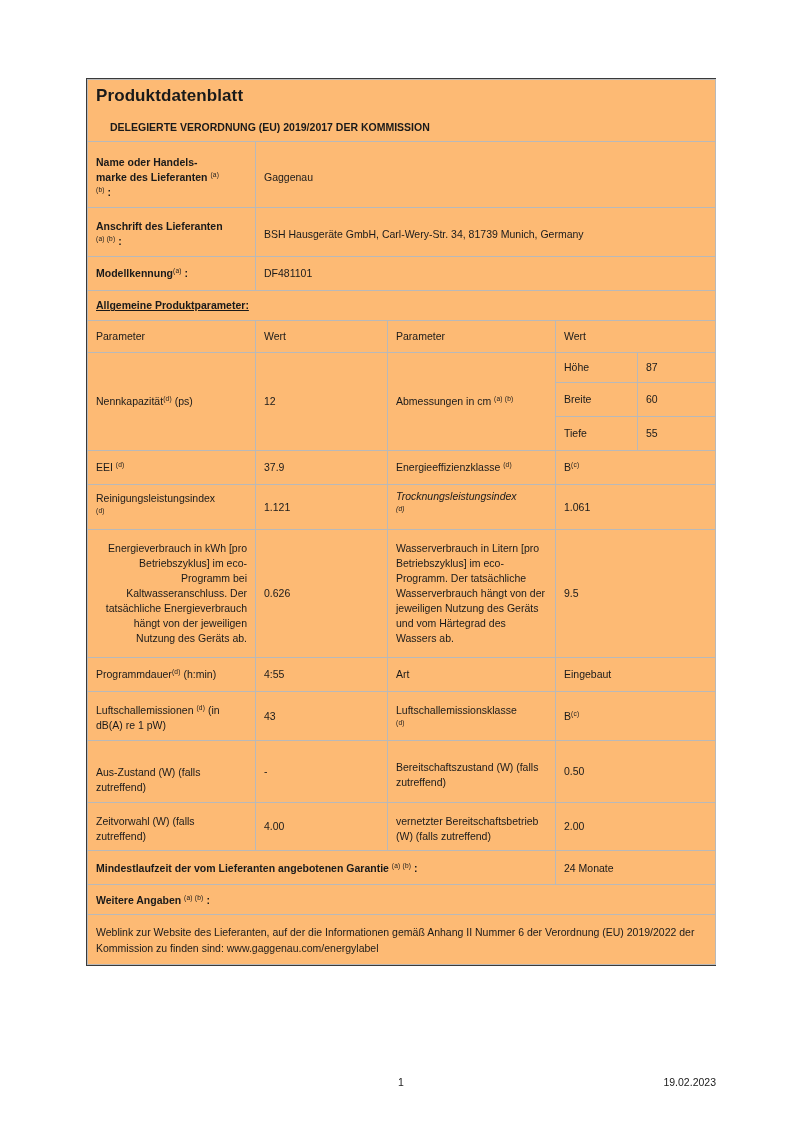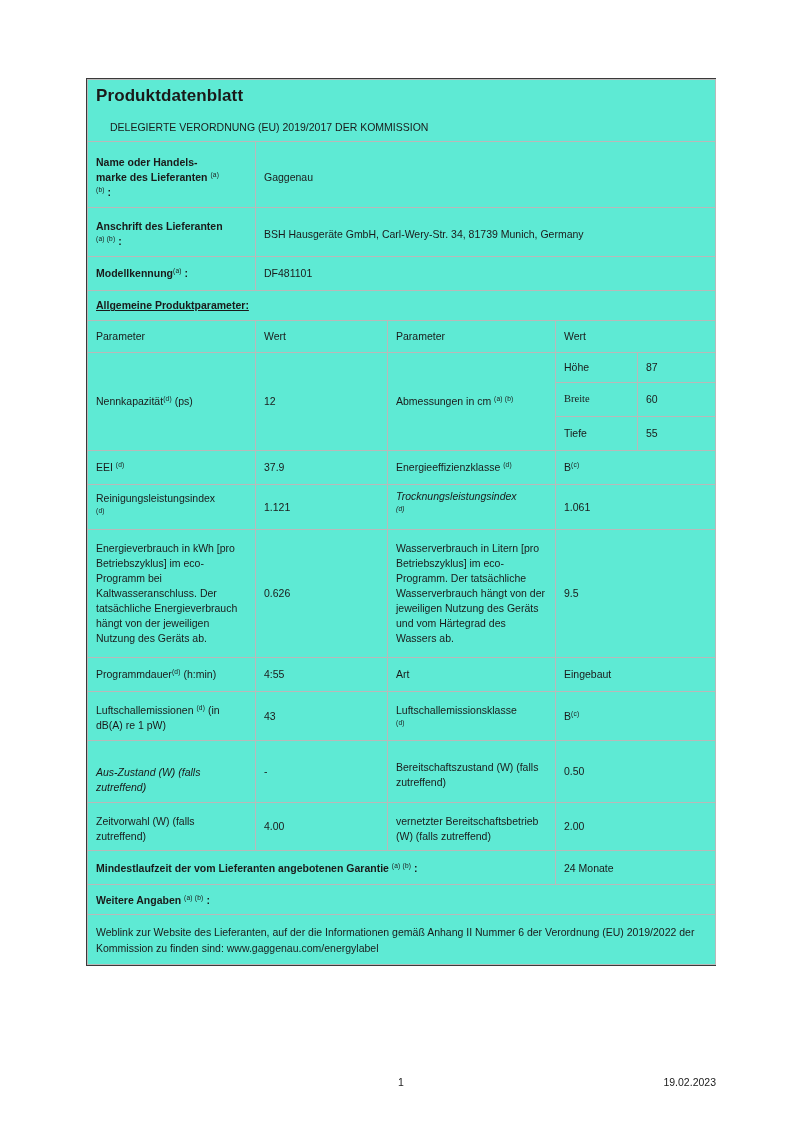--- a/index.html
+++ b/index.html
@@ -24,21 +24,21 @@
   }
 
   
   .sheet {
     position: absolute;
     left: 86px;
     top: 78px;
     width: 630px;
     border: 1px solid #3a3a3a;
     box-sizing: border-box;
-    background: #5eead4;
+    background: #fdba74;
   }
 
   table.tbl {
     width: 100%;
     border-collapse: collapse;
     table-layout: fixed;
   }
   table.tbl td {
     border: 1px solid #b9b9b9;
     padding: 7px 8px;
@@ -58,21 +58,21 @@
   .titlecell { padding: 14px 12px 14px 12px; border: none; }
   .doc-title {
     font-size: 17px;
     font-weight: bold;
     letter-spacing: .1px;
     margin: 0 0 15px 0;
     line-height: 1.1;
   }
   .doc-sub {
     font-size: 10.5px;
-    font-weight: normal;
+    font-weight: bold;
     margin: 0;
     line-height: 1.3;
     padding-left: 14px;
   }
 
   .lbl { font-weight: bold; }
   .val { font-weight: normal; }
   .center { }
   .top    { vertical-align: top; }
 
@@ -175,21 +175,21 @@
           <span>Nennkapazität</span><sup class="mk">(d)</sup> <span>(ps)</span>
         </td>
         <td class="val center sep-light" rowspan="3">12</td>
         <td class="val sep-light" rowspan="3">
           <span>Abmessungen in cm</span> <sup class="mk">(a) (b)</sup>
         </td>
         <td class="val center sep-light">Höhe</td>
         <td class="val center">87</td>
       </tr>
       <tr>
-        <td class="val center sep-light" style="height:34px;font-family:Liberation Serif, serif;">Breite</td>
+        <td class="val center sep-light" style="height:34px;">Breite</td>
         <td class="val center">60</td>
       </tr>
       <tr>
         <td class="val center sep-light" style="height:34px;">Tiefe</td>
         <td class="val center">55</td>
       </tr>
 
       <tr>
         <td class="val sep-strong" style="height:34px;">
           <span>EEI</span> <sup class="mk">(d)</sup>
@@ -210,21 +210,21 @@
         </td>
         <td class="val center sep-light">1.121</td>
         <td class="val top sep-light" style="padding-top:0;font-style:italic;">
           <span>Trocknungsleistungsindex</span><br>
           <sup class="mk">(d)</sup>
         </td>
         <td class="val center" colspan="2">1.061</td>
       </tr>
 
       <tr>
-        <td class="val top para sep-strong" style="height:128px;">Energieverbrauch in kWh [pro Betriebszyklus] im eco-Programm bei Kaltwasseranschluss. Der tatsächliche Energieverbrauch hängt von der jeweiligen Nutzung des Geräts ab.</td>
+        <td class="val top para sep-strong" style="height:128px;text-align:right;">Energieverbrauch in kWh [pro Betriebszyklus] im eco-Programm bei Kaltwasseranschluss. Der tatsächliche Energieverbrauch hängt von der jeweiligen Nutzung des Geräts ab.</td>
         <td class="val center sep-light">0.626</td>
         <td class="val top para sep-light">Wasserverbrauch in Litern [pro Betriebszyklus] im eco-Programm. Der tatsächliche Wasserverbrauch hängt von der jeweiligen Nutzung des Geräts und vom Härtegrad des Wassers ab.</td>
         <td class="val center" colspan="2">9.5</td>
       </tr>
 
       <tr>
         <td class="val sep-strong" style="height:34px;">
           <span>Programmdauer</span><sup class="mk">(d)</sup> <span>(h:min)</span>
         </td>
         <td class="val center sep-light">4:55</td>
@@ -240,21 +240,21 @@
         <td class="val top sep-light" style="padding-top:11px;">
           <span>Luftschallemissionsklasse</span><br>
           <sup class="mk">(d)</sup>
         </td>
         <td class="val center" colspan="2">
           <span>B</span><sup class="mk">(c)</sup>
         </td>
       </tr>
 
       <tr>
-        <td class="val top sep-strong" style="height:45px; padding-top:24px;font-style:italic;">Aus-Zustand (W) (falls zutreffend)</td>
+        <td class="val top sep-strong" style="height:45px; padding-top:24px;">Aus-Zustand (W) (falls zutreffend)</td>
         <td class="val center sep-light">-</td>
         <td class="val top sep-light" style="padding-top:15px;">Bereitschaftszustand (W) (falls zutreffend)</td>
         <td class="val center" colspan="2">0.50</td>
       </tr>
 
       <tr>
         <td class="val top sep-strong" style="height:45px; padding-top:11px;">Zeitvorwahl (W) (falls zutreffend)</td>
         <td class="val center sep-light">4.00</td>
         <td class="val top sep-light" style="padding-top:11px;">vernetzter Bereitschaftsbetrieb (W) (falls zutreffend)</td>
         <td class="val center" colspan="2">2.00</td>

